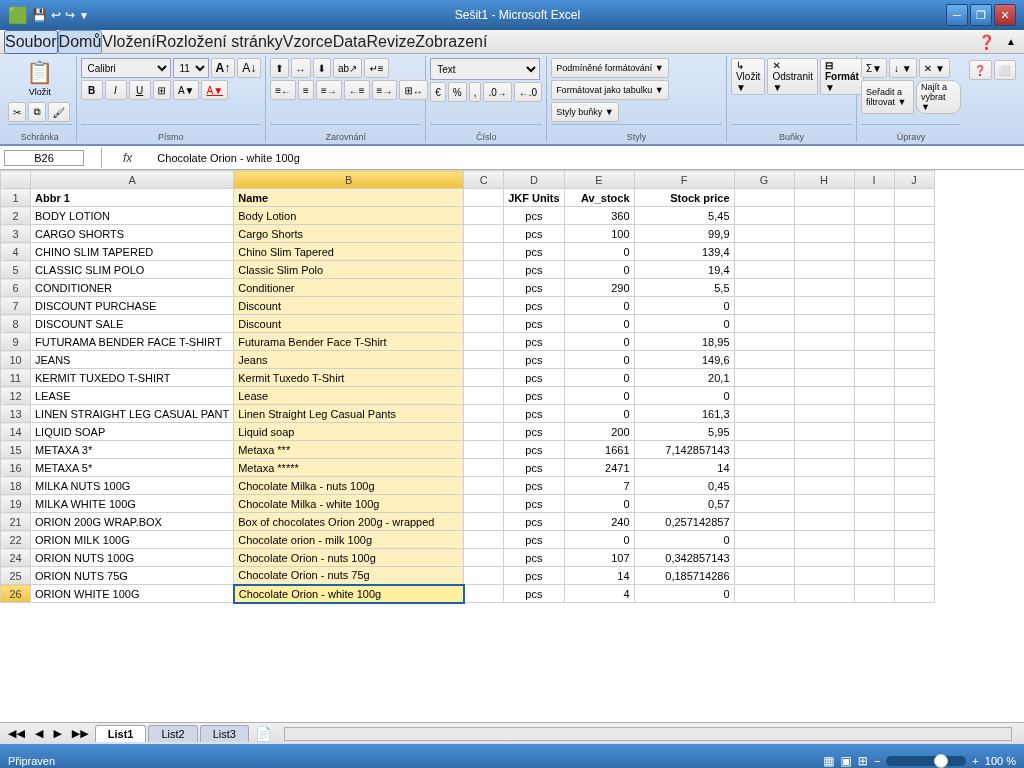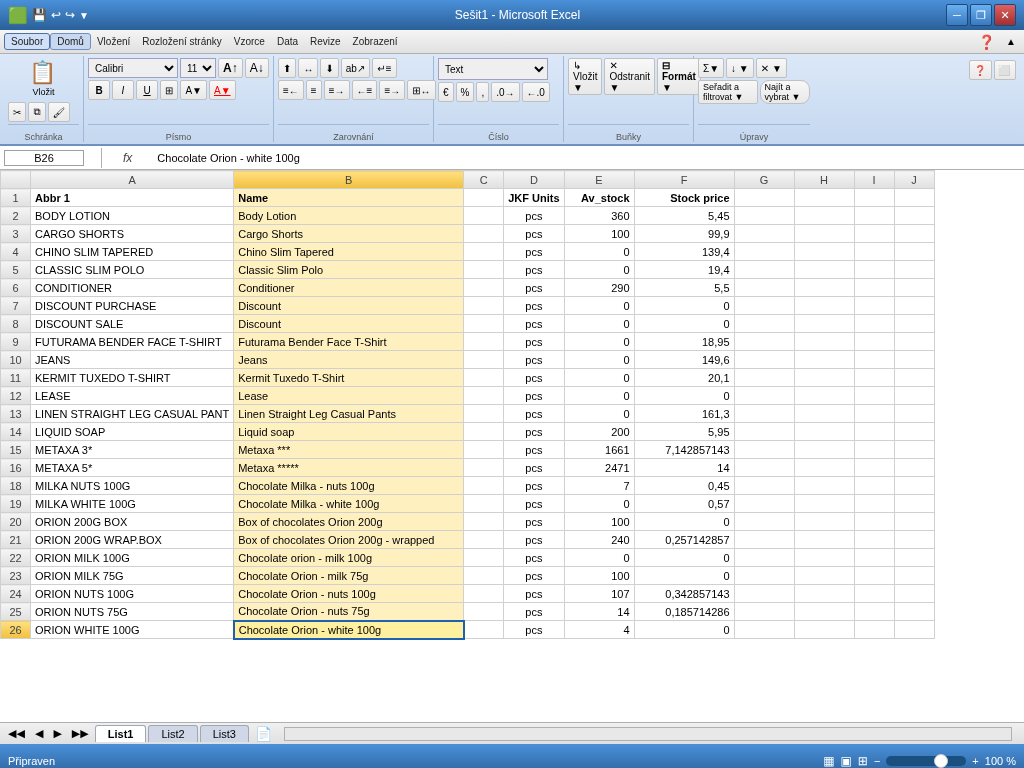--- a/index.html
+++ b/index.html
@@ -23,22 +23,22 @@
     
     .menu-bar {
       background: linear-gradient(to bottom, #f5f5f5, #e0e0e0);
       border-bottom: 1px solid #b0b0b0;
       height: 24px;
       display: flex;
       align-items: center;
       padding: 0 4px;
     }
     .menu-item {
-      padding: 2px 6px;
-      font-size: 10px;
+      padding: 2px 0;
+      font-size: 16px;
       cursor: pointer;
       border-radius: 3px;
       color: #222;
     }
     .menu-item:hover, .menu-item.active {
       background: #c8d8f0;
       border: 1px solid #7090c0;
     }
     .menu-item.active { background: #d0e0f8; border: 1px solid #5070a0; }
 
@@ -306,20 +306,34 @@
           <div class="small-btn">€</div>
           <div class="small-btn">%</div>
           <div class="small-btn">,</div>
           <div class="small-btn">.0→</div>
           <div class="small-btn">←.0</div>
         </div>
       </div>
       <div class="ribbon-section-label">Číslo</div>
     </div>
 
+    <div class="ribbon-section" style="width:200px;">
+      <div class="ribbon-section-inner" style="flex-direction:column; gap:2px;">
+        <div style="display:flex; gap:2px; align-items:center; flex-wrap:wrap;">
+          <div class="small-btn" style="font-size:9px;">Podmíněné formátování ▼</div>
+        </div>
+        <div style="display:flex; gap:2px;">
+          <div class="small-btn" style="font-size:9px;">Formátovat jako tabulku ▼</div>
+        </div>
+        <div style="display:flex; gap:2px;">
+          <div class="small-btn" style="font-size:9px;">Styly buňky ▼</div>
+        </div>
+      </div>
+      <div class="ribbon-section-label">Styly</div>
+    </div>
 
     <div class="ribbon-section" style="width:130px;">
       <div class="ribbon-section-inner" style="flex-direction:row; gap:2px;">
         <div class="small-btn" style="width:100%;">↳ Vložit ▼</div>
         <div class="small-btn" style="width:100%;">✕ Odstranit ▼</div>
         <div class="small-btn" style="width:100%; font-weight:bold;">⊟ Formát ▼</div>
       </div>
       <div class="ribbon-section-label">Buňky</div>
     </div>
 
@@ -602,65 +616,39 @@
       <td class="col-c"></td>
       <td class="col-d ctr">pcs</td>
       <td class="col-e num">0</td>
       <td class="col-f num">0,57</td>
       <td class="col-g"></td>
       <td class="col-h"></td>
       <td class="col-i"></td>
       <td class="col-j"></td>
     </tr>
           <tr class="data-row">
-      <td class="row-header ">20</td>
-      <td class="col-a">ORION 200G BOX</td>
-      <td class="col-b selected-col ">Box of chocolates Orion 200g</td>
-      <td class="col-c"></td>
-      <td class="col-d ctr">pcs</td>
-      <td class="col-e num">100</td>
-      <td class="col-f num">0</td>
-      <td class="col-g"></td>
-      <td class="col-h"></td>
-      <td class="col-i"></td>
-      <td class="col-j"></td>
-    </tr>
-          <tr class="data-row">
       <td class="row-header ">21</td>
       <td class="col-a">ORION 200G WRAP.BOX</td>
       <td class="col-b selected-col ">Box of chocolates Orion 200g - wrapped</td>
       <td class="col-c"></td>
       <td class="col-d ctr">pcs</td>
       <td class="col-e num">240</td>
       <td class="col-f num">0,257142857</td>
       <td class="col-g"></td>
       <td class="col-h"></td>
       <td class="col-i"></td>
       <td class="col-j"></td>
     </tr>
           <tr class="data-row">
       <td class="row-header ">22</td>
       <td class="col-a">ORION MILK 100G</td>
       <td class="col-b selected-col ">Chocolate orion - milk 100g</td>
       <td class="col-c"></td>
       <td class="col-d ctr">pcs</td>
       <td class="col-e num">0</td>
-      <td class="col-f num">0</td>
-      <td class="col-g"></td>
-      <td class="col-h"></td>
-      <td class="col-i"></td>
-      <td class="col-j"></td>
-    </tr>
-          <tr class="data-row">
-      <td class="row-header ">23</td>
-      <td class="col-a">ORION MILK 75G</td>
-      <td class="col-b selected-col ">Chocolate Orion - milk 75g</td>
-      <td class="col-c"></td>
-      <td class="col-d ctr">pcs</td>
-      <td class="col-e num">100</td>
       <td class="col-f num">0</td>
       <td class="col-g"></td>
       <td class="col-h"></td>
       <td class="col-i"></td>
       <td class="col-j"></td>
     </tr>
           <tr class="data-row">
       <td class="row-header ">24</td>
       <td class="col-a">ORION NUTS 100G</td>
       <td class="col-b selected-col ">Chocolate Orion - nuts 100g</td>

